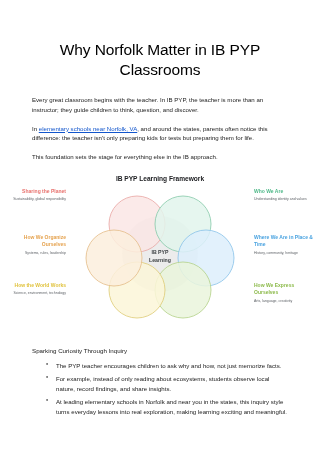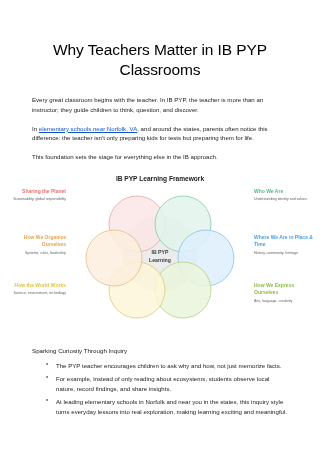--- a/index.html
+++ b/index.html
@@ -115,21 +115,21 @@
     font-size: 3.6px;
     line-height: 1.75;
     color: #222;
   }
 </style>
 </head>
 <body>
 
 <div class="page">
 
-  <h1 class="doc-title">Why Teachers Matter in IB PYP Classrooms</h1>
+  <h1 class="doc-title">Why Norfolk Matter in IB PYP Classrooms</h1>
 
   <p class="para">Every great classroom begins with the teacher. In IB PYP, the teacher is more than an instructor; they guide children to think, question, and discover.</p>
 
   <p class="para"><span>In </span><a class="link">elementary schools near Norfolk, VA</a><span>, and around the states, parents often notice this difference: the teacher isn't only preparing kids for tests but preparing them for life.</span></p>
 
   <p class="para">This foundation sets the stage for everything else in the IB approach.</p>
 
   <div class="diagram-wrap">
     <div class="diagram-title">IB PYP Learning Framework</div>
 

